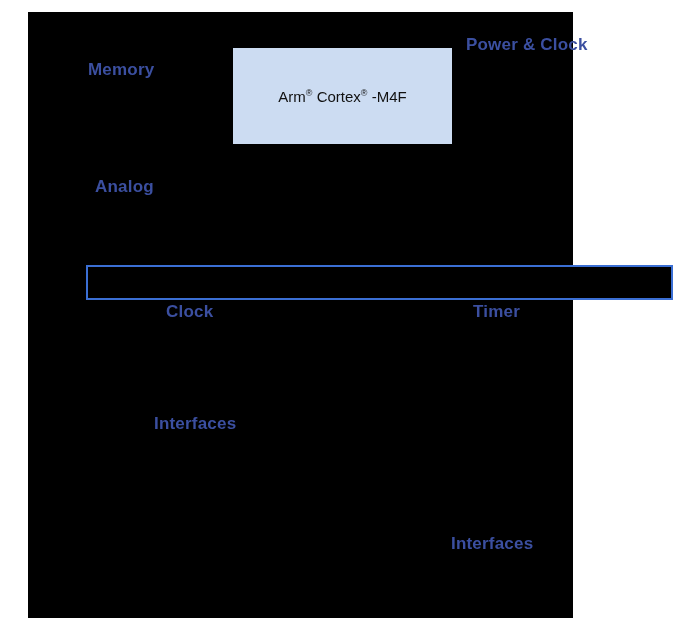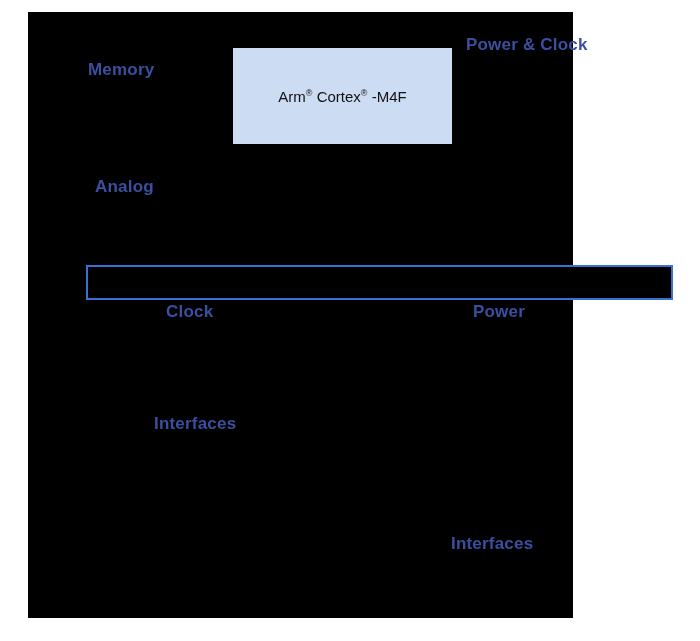--- a/index.html
+++ b/index.html
@@ -85,17 +85,17 @@
     </div>
 
     <div id="bus-bar"></div>
 
   </div>
 
   <div class="section-title" style="left:88px; top:60px;text-align:center;">Memory</div>
   <div class="section-title" style="left:466px; top:35px;">Power &amp; Clock</div>
   <div class="section-title" style="left:95px; top:177px;">Analog</div>
   <div class="section-title" style="left:166px; top:302px;">Clock</div>
-  <div class="section-title" style="left:473px; top:302px;">Power</div>
+  <div class="section-title" style="left:473px; top:302px;">Timer</div>
   <div class="section-title" style="left:154px; top:414px;">Interfaces</div>
   <div class="section-title" style="left:451px; top:534px;">Interfaces</div>
 
 </div>
 
 </body></html>

